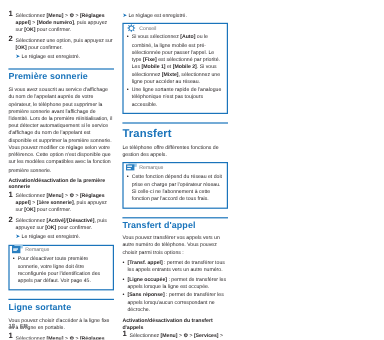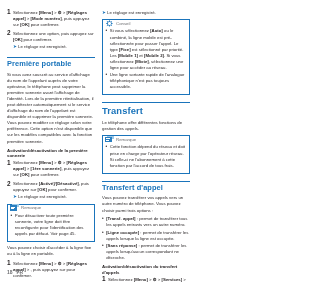--- a/index.html
+++ b/index.html
@@ -229,21 +229,21 @@
           </div>
           <div class="step">
             <div class="step-num">2</div>
             <div class="step-body">Sélectionnez une option, puis appuyez sur <b>[OK]</b> pour confirmer.<div class="result">
                 <span class="arrow">➤</span>
                 <span>Le réglage est enregistré.</span>
               </div></div>
           </div>
         </div>
 
-      <div class="h1">Première portable</div>
+      <div class="h1">Première sonnerie</div>
       <div class="p">Si vous avez souscrit au service d'affichage du nom de l'appelant auprès de votre opérateur, le téléphone peut supprimer la première sonnerie avant l'affichage de l'identité. Lors de la première réinitialisation, il peut détecter automatiquement si le service d'affichage du nom de l'appelant est disponible et supprimer la première sonnerie. Vous pouvez modifier ce réglage selon votre préférence. Cette option n'est disponible que sur les modèles compatibles avec la fonction première sonnerie.</div>
       <div class="h3">Activation/désactivation de la première sonnerie</div>
       <div id="ps-steps">
           <div class="step">
             <div class="step-num">1</div>
             <div class="step-body">Sélectionnez <b>[Menu]</b> &gt; <b>⚙</b> &gt; <b>[Réglages appel]</b> &gt; <b>[1ère sonnerie]</b>, puis appuyez sur <b>[OK]</b> pour confirmer.</div>
           </div>
           <div class="step">
             <div class="step-num">2</div>
             <div class="step-body">Sélectionnez <b>[Activé]</b>/<b>[Désactivé]</b>, puis appuyez sur <b>[OK]</b> pour confirmer.<div class="result">
@@ -266,20 +266,21 @@
           <div class="callout-title">Remarque</div>
         </div>
         <div id="note-left-bullets">
             <div class="bul">
               <span class="bul-dot">•</span>
               <span class="bul-txt">Pour désactiver toute première sonnerie, votre ligne doit être reconfigurée pour l'identification des appels par défaut. Voir page 45.</span>
             </div>
           </div>
       </div>
 
+      <div class="h1">Ligne sortante</div>
       <div class="p">Vous pouvez choisir d'accéder à la ligne fixe ou à la ligne en portable.</div>
       <div id="ls-steps">
           <div class="step">
             <div class="step-num">1</div>
             <div class="step-body">Sélectionnez <b>[Menu]</b> &gt; <b>⚙</b> &gt; <b>[Réglages appel]</b> &gt; , puis appuyez sur  pour confirmer.</div>
           </div>
         </div>
     </div>
 
     <div class="col">

